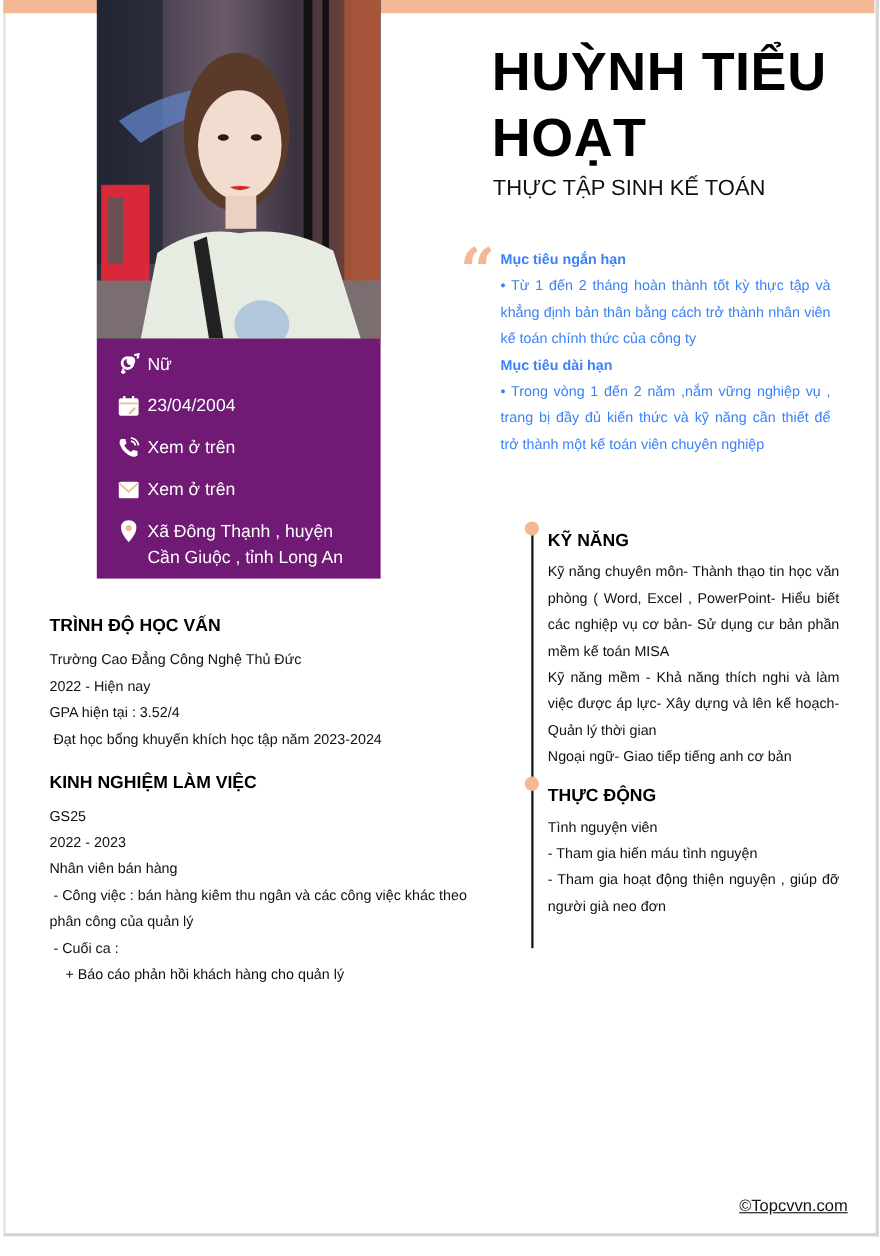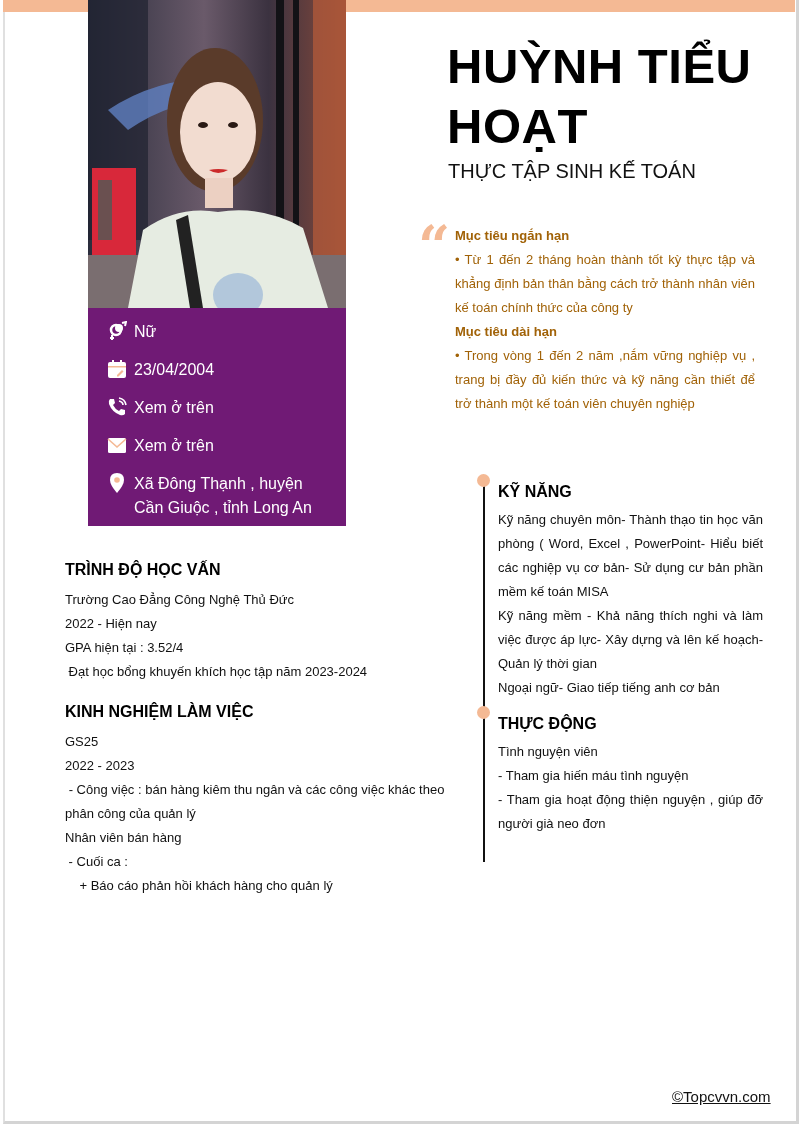--- a/index.html
+++ b/index.html
@@ -7,24 +7,24 @@
   .page { position: absolute; left: 3px; top: 0; width: 791px; height: 1121px; background: #fff; border-right: 3px solid #d4d4d4; border-bottom: 3px solid #d4d4d4; border-left: 2px solid #e0e0e0; box-sizing: content-box; }
   .topbar { position: absolute; left: 3px; top: 0; width: 792px; height: 12px; background: #f4b994; }
   .photo { position: absolute; left: 88px; top: 0; width: 258px; height: 308px; overflow: hidden; background: #3a3440; }
   .photo svg { display: block; }
   .contact { position: absolute; left: 88px; top: 308px; width: 258px; height: 218px; background: #701a75; }
   .contact-item { position: absolute; left: 18px; width: 230px; display: flex; align-items: flex-start; color: #fff; font-size: 16px; line-height: 24px; }
   .contact-item .ic { width: 22px; height: 22px; margin-right: 6px; flex: 0 0 22px; display: flex; align-items: center; justify-content: center; margin-top: 0px; }
   .name { position: absolute; left: 447px; top: 36px; font-size: 49px; font-weight: bold; line-height: 60px; color: #000; letter-spacing: 0.5px; }
   .title { position: absolute; left: 448px; top: 158px; font-size: 20px; line-height: 26px; color: #111; }
   .quote-mark { position: absolute; left: 418px; top: 218px; font-size: 56px; font-weight: bold; color: #f4b994; font-family: "DejaVu Serif", serif; line-height: 56px; }
-  .objective { position: absolute; left: 455px; top: 224px; width: 300px; font-size: 13px; line-height: 24px; color: #a16207; text-align: justify; }
+  .objective { position: absolute; left: 455px; top: 224px; width: 300px; font-size: 13px; line-height: 24px; color: #3b82f6; text-align: justify; }
   .objective .h { font-weight: bold; }
   .sec-title { font-size: 16px; font-weight: bold; color: #000; line-height: 24px; }
-  .left-col { position: absolute; left: 45px; width: 390px; font-size: 13px; line-height: 24px; color: #111; margin-left: 20px; }
+  .left-col { position: absolute; left: 45px; width: 390px; font-size: 13px; line-height: 24px; color: #111; }
   .timeline { position: absolute; left: 483px; top: 480px; width: 2px; height: 382px; background: #111; }
   .dot { position: absolute; width: 13px; height: 13px; border-radius: 50%; background: #f4b994; }
   .right-col { position: absolute; left: 498px; width: 265px; font-size: 13px; line-height: 24px; color: #111; text-align: justify; }
   .footer { position: absolute; left: 672px; top: 1088px; font-size: 15px; color: #111; text-decoration: underline; }
   p { margin: 0; }
 </style>
 </head>
 <body>
 
 <div class="page"></div>
@@ -140,22 +140,22 @@
   <p>2022 - Hiện nay</p>
   <p>GPA hiện tại : 3.52/4</p>
   <p style="white-space:pre"> Đạt học bổng khuyến khích học tập năm 2023-2024</p>
 </div>
 
 <div class="left-col" style="top:700px">
   <div class="sec-title">KINH NGHIỆM LÀM VIỆC</div>
   <div style="height:6px"></div>
   <p>GS25</p>
   <p>2022 - 2023</p>
+  <p>Nhân viên bán hàng</p>
   <p style="white-space:pre-wrap"> - Công việc : bán hàng kiêm thu ngân và các công việc khác theo phân công của quản lý</p>
-  <p>Nhân viên bán hàng</p>
   <p style="white-space:pre"> - Cuối ca :</p>
   <p style="white-space:pre">    + Báo cáo phản hồi khách hàng cho quản lý</p>
 </div>
 
 <div class="timeline"></div>
 <div class="dot" style="left:477px; top:474px"></div>
 <div class="dot" style="left:477px; top:706px"></div>
 
 <div class="right-col" style="top:480px">
   <div class="sec-title">KỸ NĂNG</div>

